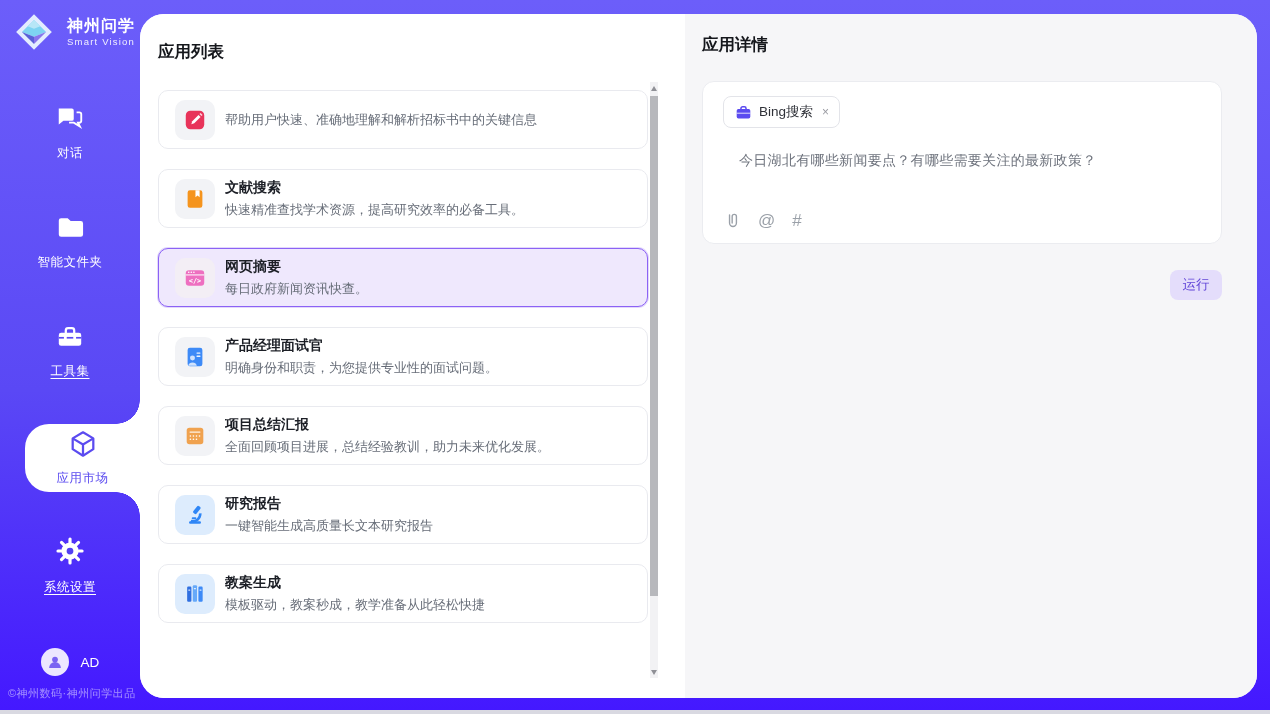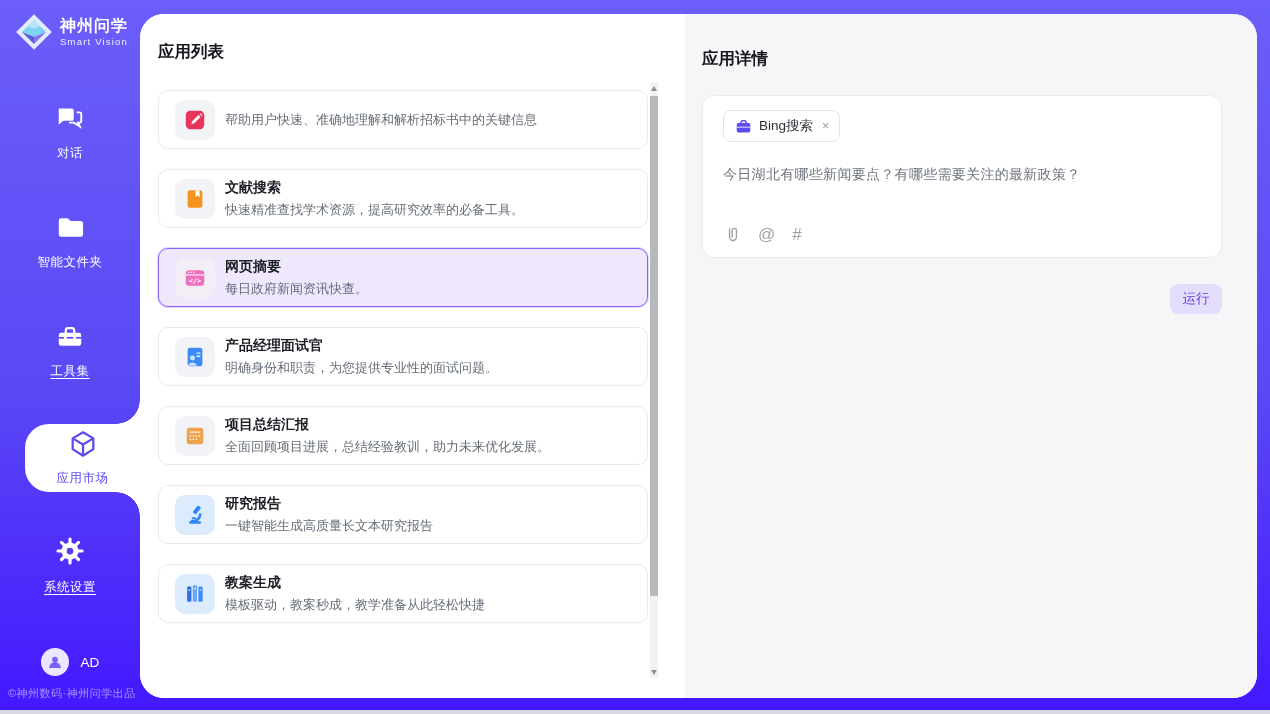--- a/index.html
+++ b/index.html
@@ -2,21 +2,21 @@
 <html><head>
 <meta charset="utf-8">
 <style>
   html,body{margin:0;padding:0;}
   body{width:1270px;height:714px;overflow:hidden;font-family:"Liberation Sans","DejaVu Sans",sans-serif;}
   .stage{position:relative;width:1270px;height:714px;background:#d9d9e1;overflow:hidden;}
   .bg{position:absolute;left:0;top:0;right:0;bottom:4px;background:linear-gradient(180deg,#6c5efa 0%,#5a48f5 55%,#4418ff 100%);}
 
   
   .sidebar{position:absolute;left:0;top:0;width:140px;height:710px;}
-  .logo{position:absolute;left:13px;top:11px;display:flex;align-items:center;gap:5px;}
+  .logo{position:absolute;left:13px;top:11px;display:flex;align-items:center;gap:12px;}
   .logo-name{font-size:16px;font-weight:bold;color:#fff;letter-spacing:1px;line-height:1.15;}
   .logo-sub{font-size:9.5px;color:rgba(255,255,255,.9);letter-spacing:1.2px;}
   .nav-item{position:absolute;left:0;width:140px;display:flex;flex-direction:column;align-items:center;gap:8px;color:#fff;cursor:pointer;font-family:Liberation Mono, monospace;}
   .nav-label{font-size:12.5px;letter-spacing:.5px;}
   .nav-label.u{text-decoration:underline;text-underline-offset:3px;}
   .nav-item.active{left:25px;width:115px;height:68px;background:#fff;border-radius:24px 0 0 24px;justify-content:center;gap:6px;}
   .nav-item.active .nav-label{color:#5b4bf0;text-decoration:none;}
   .nav-item.active::before{content:'';position:absolute;right:0;top:-24px;width:24px;height:24px;background:radial-gradient(circle 24px at 0 0,transparent 23.5px,#fff 24px);}
   .nav-item.active::after{content:'';position:absolute;right:0;bottom:-24px;width:24px;height:24px;background:radial-gradient(circle 24px at 0 100%,transparent 23.5px,#fff 24px);}
   .user-row{position:absolute;left:0;top:648px;width:140px;display:flex;align-items:center;justify-content:center;gap:12px;color:#fff;font-size:13.5px;cursor:pointer;}
@@ -36,25 +36,25 @@
   .card-title{font-size:14px;font-weight:bold;color:#1c1f26;}
   .card-desc{font-size:13px;color:#676d78;white-space:nowrap;}
 
   .scrollbar{position:absolute;left:510px;top:68px;width:8px;height:596px;background:#f2f2f4;}
   .sb-thumb{position:absolute;left:0;top:14px;width:8px;height:500px;background:#b7b8bc;cursor:pointer;}
   .sb-arrow{position:absolute;left:0;width:8px;height:12px;display:flex;align-items:center;justify-content:center;cursor:pointer;}
   .sb-arrow span{display:block;width:0;height:0;border-left:3.5px solid transparent;border-right:3.5px solid transparent;}
   .sb-up{top:0;}  .sb-up span{border-bottom:5px solid #8f9096;}
   .sb-down{bottom:0;} .sb-down span{border-top:5px solid #8f9096;}
 
-  .detail-panel{position:absolute;left:545px;top:0;width:572px;height:684px;background:#f6f6f8;box-sizing:border-box;padding:34px 35px 0 17px;}
+  .detail-panel{position:absolute;left:545px;top:0;width:572px;height:684px;background:#f6f6f8;box-sizing:border-box;padding:20px 35px 0 17px;}
   .prompt-card{margin-top:25px;height:163px;background:#fff;border:1px solid #ebecf0;border-radius:12px;padding:14px 20px;box-sizing:border-box;position:relative;}
   .chip{display:inline-flex;align-items:center;gap:7px;height:30px;padding:0 10px 0 11px;border:1px solid #e3e4e9;border-radius:8px;background:#fff;font-size:13.5px;color:#2f3138;cursor:pointer;}
   .chip-close{color:#9a9ba2;font-size:12px;margin-left:2px;cursor:pointer;}
-  .prompt-text{margin-top:24px;font-size:14px;color:#6e737d;letter-spacing:.3px;}
+  .prompt-text{margin-top:24px;font-size:14px;color:#6e737d;letter-spacing:.3px;margin-left:16px;}
   .attach-row{position:absolute;left:20px;bottom:12px;display:flex;gap:17px;align-items:center;color:#9aa0a8;}
   .attach-row .txt-ic{font-size:17px;line-height:18px;cursor:pointer;}
   .attach-row svg{cursor:pointer;}
   .run-row{display:flex;justify-content:flex-end;margin-top:26px;}
   .run-btn{min-width:52px;height:30px;background:#e4ddfb;color:#6246d8;border:none;border-radius:8px;font-size:13.5px;cursor:pointer;font-family:inherit;}
 </style>
 </head>
 <body>
 
 <div class="stage">

